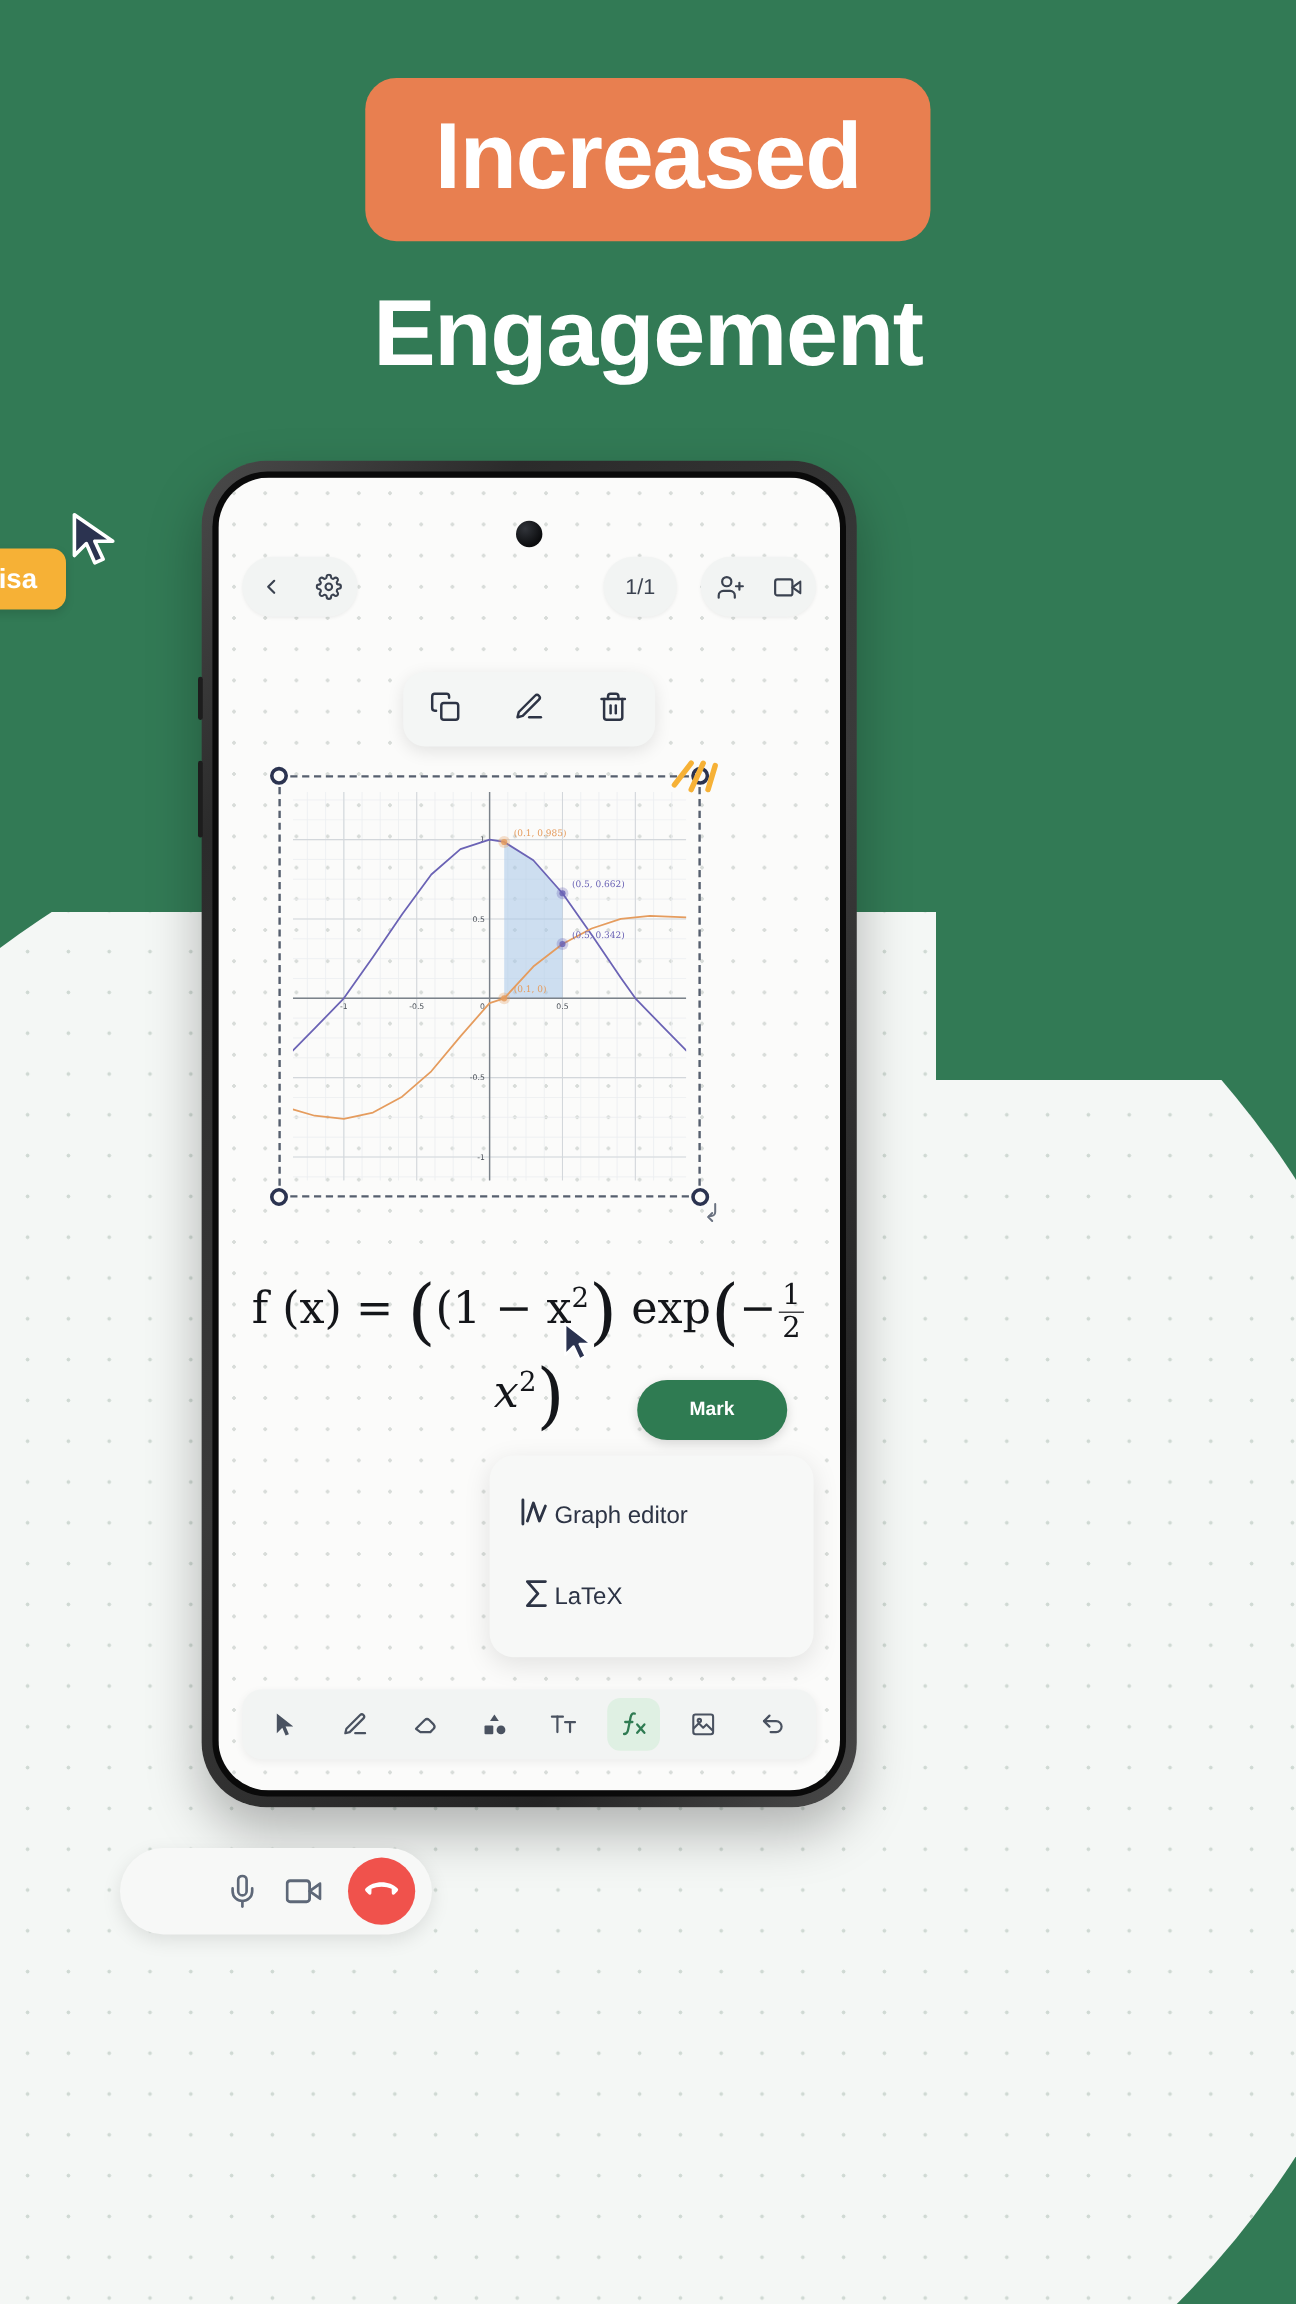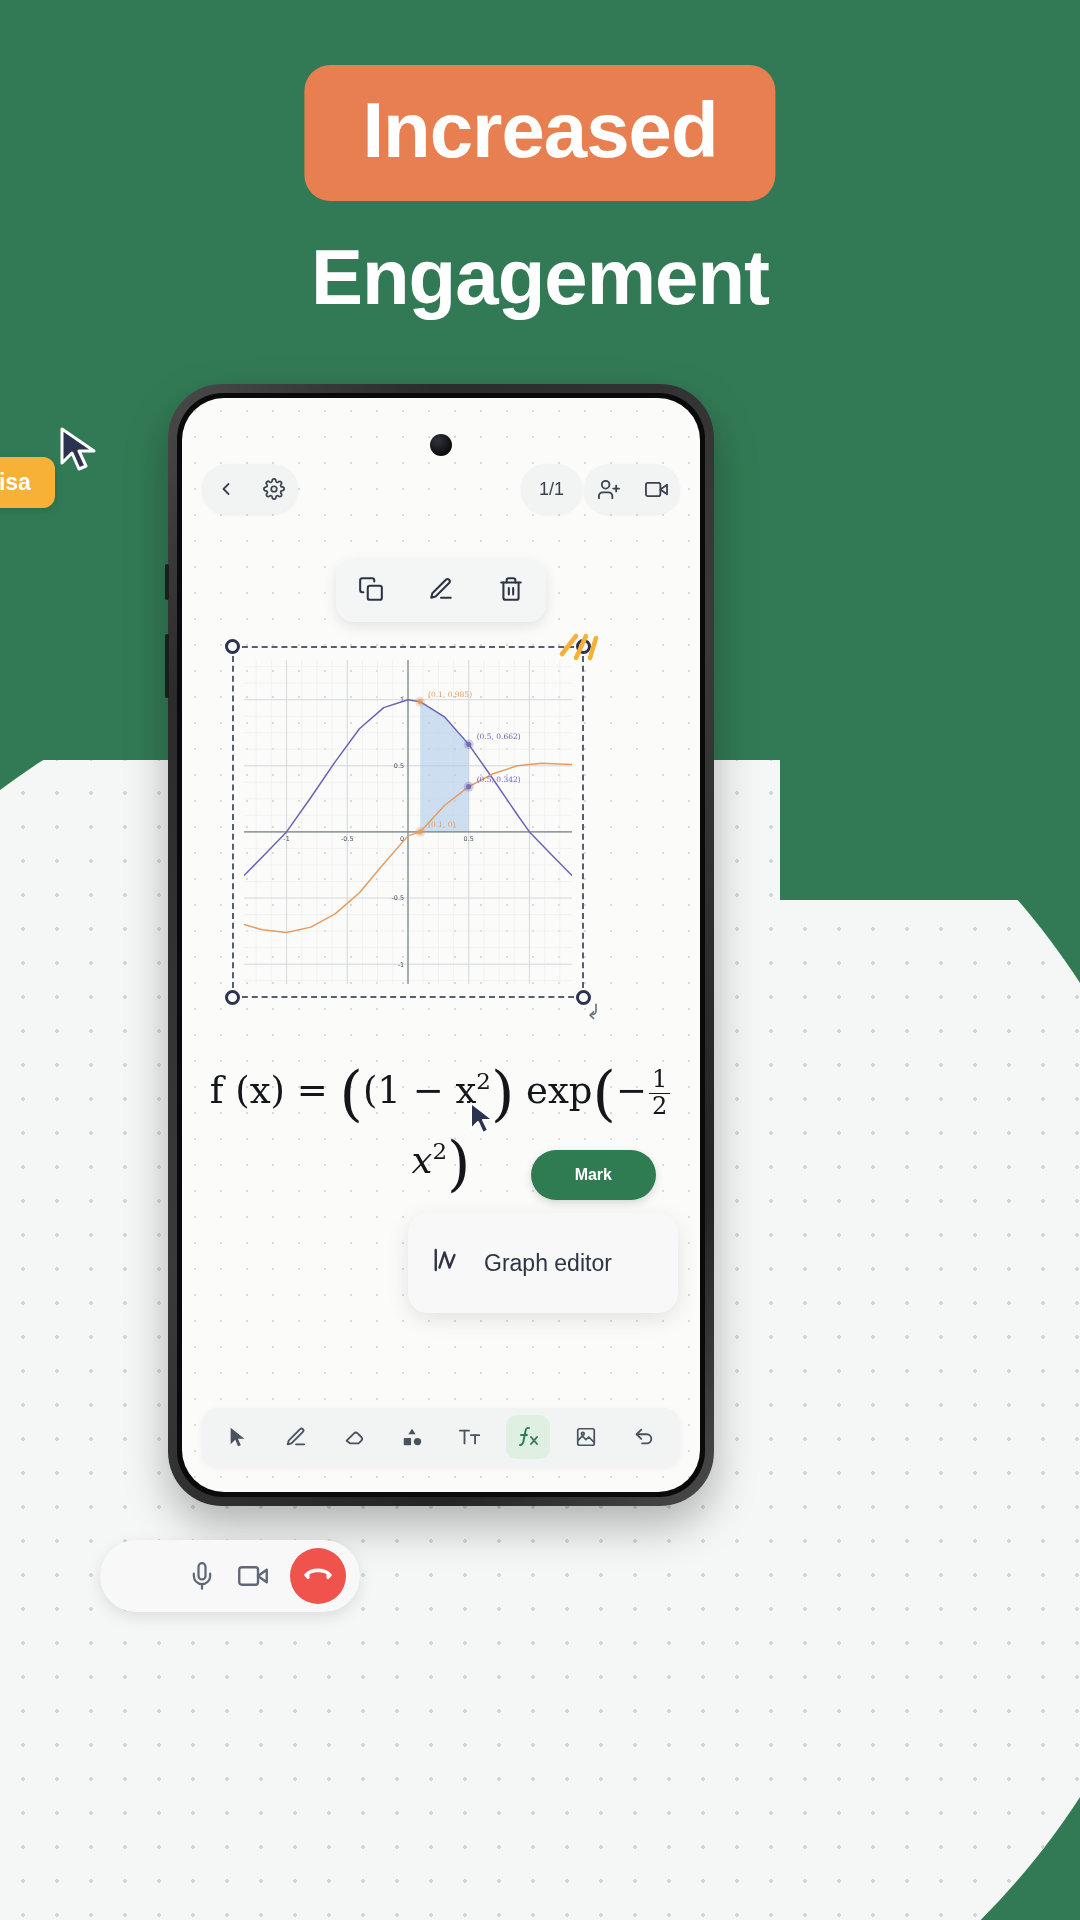--- a/index.html
+++ b/index.html
@@ -127,21 +127,21 @@
   .pill-btn {
     width: 48px; height: 50px;
     display: flex; align-items: center; justify-content: center;
     color: #3b4250;
   }
   .page-count {
     background: #f2f4f3; border-radius: 26px; height: 50px;
     padding: 0 18px; display: flex; align-items: center; justify-content: center;
     font-size: 18px; color: #3b4250; box-shadow: 0 1px 3px rgba(0,0,0,.06);
   }
-  .topbar-right { display:flex; align-items:center; gap: 2px; }
+  .topbar-right { display:flex; align-items:center; gap: 20px; }
 
   
   .obj-toolbar {
     position: absolute; top: 162px; left: 50%; transform: translateX(-50%);
     background: #f4f6f5;
     border-radius: 18px;
     width: 210px; height: 62px;
     display: flex; align-items: center; justify-content: space-around;
     box-shadow: 0 4px 14px rgba(0,0,0,.10);
     z-index: 6;
@@ -242,23 +242,23 @@
   .ctx-menu {
     position: absolute; right: 22px; top: 815px;
     width: 270px;
     background: #f7f8f7;
     border-radius: 20px;
     padding: 16px 0;
     box-shadow: 0 6px 22px rgba(0,0,0,.10);
     z-index: 8;
   }
   .ctx-item {
-    display: flex; align-items: center; gap: 22px;
+    display: flex; align-items: center; 
     padding: 16px 24px;
-    color: #2d3445; font-size: 23px;
+    color: #2d3445; font-size: 20px;
   }
 
   
   .bottom-tools {
     position: absolute; left: 20px; right: 20px; bottom: 26px;
     height: 58px;
     background: #f2f4f3;
     border-radius: 16px;
     display: flex; align-items: center; justify-content: space-between;
     padding: 0 14px;
@@ -469,20 +469,28 @@
       <div class="ctx-menu">
         <div class="ctx-item">
           <span>
             <svg width="30" height="30" viewBox="0 0 24 24" fill="none" stroke="currentColor" stroke-width="1.9" stroke-linecap="round" stroke-linejoin="round">
                 <path d="M3 4v16"></path>
                 <path d="M6 18 L10 6 L14 18 L18 8"></path>
               </svg>
           </span>
           <span>Graph editor</span>
         </div>
+        <div class="ctx-item">
+          <span>
+            <svg width="30" height="30" viewBox="0 0 24 24" fill="none" stroke="currentColor" stroke-width="1.9" stroke-linecap="round" stroke-linejoin="round">
+                <path d="M18 4H6l7 8-7 8h12"></path>
+              </svg>
+          </span>
+          <span>LaTeX</span>
+        </div>
       </div>
 
       <div class="bottom-tools">
         <div class="tool">
           <svg width="22" height="22" viewBox="0 0 24 24" fill="currentColor">
               <path d="M4 2 L4 20 L9 15 L12 22 L15 21 L12 14 L19 14 Z"></path>
             </svg>
         </div>
         <div class="tool">
           <svg width="22" height="22" viewBox="0 0 24 24" fill="none" stroke="currentColor" stroke-width="2" stroke-linecap="round" stroke-linejoin="round">

